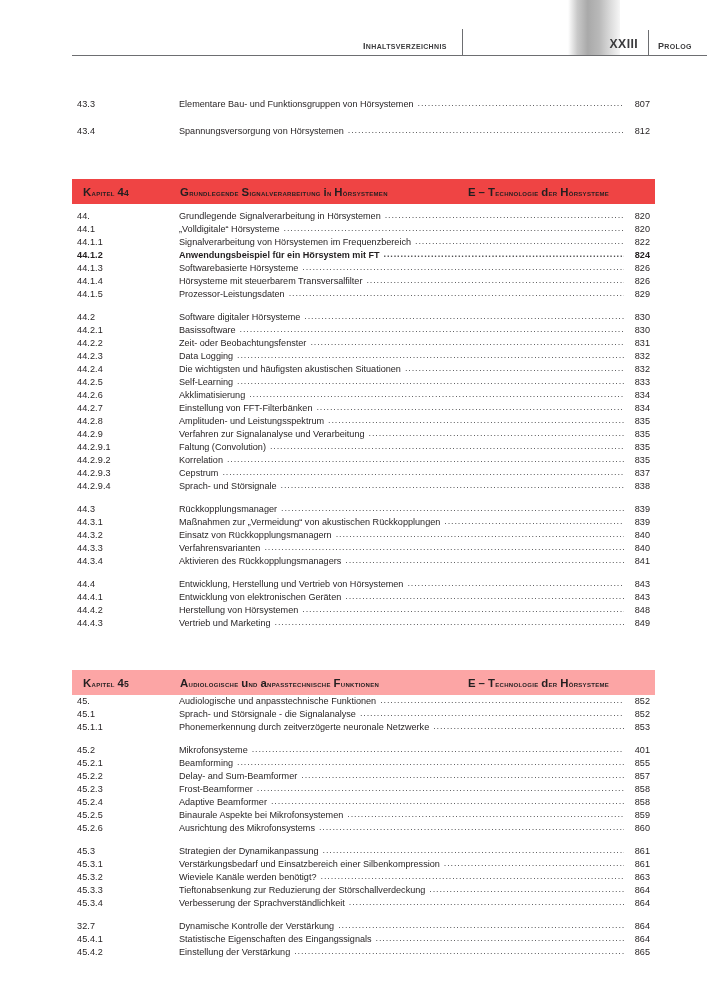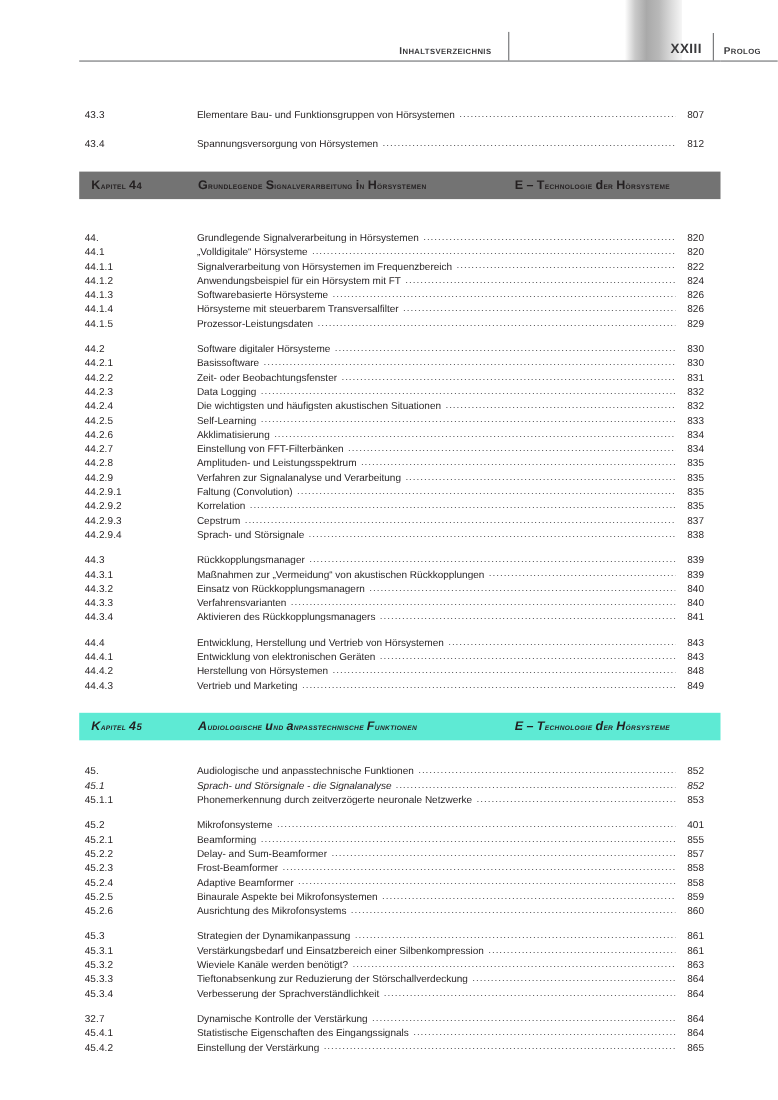--- a/index.html
+++ b/index.html
@@ -166,21 +166,21 @@
   .row-num {
     position: absolute;
     left: 5px;
     top: 0;
     font-size: 9.1px;
     letter-spacing: 0.1px;
   }
   .row-mid {
     position: absolute;
     left: 107px;
-    right: 15px;
+    right: 5px;
     top: 0;
     display: flex;
     align-items: flex-start;
     overflow: hidden;
   }
   .row-title {
     flex: 0 0 auto;
     padding-right: 4px;
   }
   .row-dots {
@@ -224,21 +224,21 @@
       </span>
     </div>
     <div class="toc-row" style="top: 126px;">
       <span class="row-num">43.4</span>
       <span class="row-mid">
         <span class="row-title">Spannungsversorgung von Hörsystemen</span>
         <span class="row-dots">............................................................................................................................................................................................................................</span>
         <span class="row-page">812</span>
       </span>
     </div>
-    <div class="chapter-band" style="top: 156px; background: #737373;">
+    <div class="chapter-band" style="top: 179px; background: #ef4444;">
       <div class="band-kapitel"><span class="cap">K</span><span class="sc-word">apitel</span> <span class="cap">4</span><span class="sc-word">4</span></div>
       <div class="band-title"><span class="cap">G</span><span class="sc-word">rundlegende</span> <span class="cap">S</span><span class="sc-word">ignalverarbeitung</span> <span class="cap">i</span><span class="sc-word">n</span> <span class="cap">H</span><span class="sc-word">örsystemen</span></div>
       <div class="band-part"><span class="cap">E</span> <span class="cap">–</span> <span class="cap">T</span><span class="sc-word">echnologie</span> <span class="cap">d</span><span class="sc-word">er</span> <span class="cap">H</span><span class="sc-word">örsysteme</span></div>
     </div>
     <div class="toc-row" style="top: 211px;">
       <span class="row-num">44.</span>
       <span class="row-mid">
         <span class="row-title">Grundlegende Signalverarbeitung in Hörsystemen</span>
         <span class="row-dots">............................................................................................................................................................................................................................</span>
         <span class="row-page">820</span>
@@ -253,21 +253,21 @@
       </span>
     </div>
     <div class="toc-row" style="top: 237px;">
       <span class="row-num">44.1.1</span>
       <span class="row-mid">
         <span class="row-title">Signalverarbeitung von Hörsystemen im Frequenzbereich</span>
         <span class="row-dots">............................................................................................................................................................................................................................</span>
         <span class="row-page">822</span>
       </span>
     </div>
-    <div class="toc-row" style="top: 250px;">
+    <div class="toc-row" style="top: 250px; font-weight: bold;">
       <span class="row-num">44.1.2</span>
       <span class="row-mid">
         <span class="row-title">Anwendungsbeispiel für ein Hörsystem mit FT</span>
         <span class="row-dots">............................................................................................................................................................................................................................</span>
         <span class="row-page">824</span>
       </span>
     </div>
     <div class="toc-row" style="top: 263px;">
       <span class="row-num">44.1.3</span>
       <span class="row-mid">
@@ -469,34 +469,34 @@
       </span>
     </div>
     <div class="toc-row" style="top: 618px;">
       <span class="row-num">44.4.3</span>
       <span class="row-mid">
         <span class="row-title">Vertrieb und Marketing</span>
         <span class="row-dots">............................................................................................................................................................................................................................</span>
         <span class="row-page">849</span>
       </span>
     </div>
-    <div class="chapter-band" style="top: 648px; background: #5eead4; font-style: italic;">
+    <div class="chapter-band" style="top: 670px; background: #fca5a5;">
       <div class="band-kapitel"><span class="cap">K</span><span class="sc-word">apitel</span> <span class="cap">4</span><span class="sc-word">5</span></div>
       <div class="band-title"><span class="cap">A</span><span class="sc-word">udiologische</span> <span class="cap">u</span><span class="sc-word">nd</span> <span class="cap">a</span><span class="sc-word">npasstechnische</span> <span class="cap">F</span><span class="sc-word">unktionen</span></div>
       <div class="band-part"><span class="cap">E</span> <span class="cap">–</span> <span class="cap">T</span><span class="sc-word">echnologie</span> <span class="cap">d</span><span class="sc-word">er</span> <span class="cap">H</span><span class="sc-word">örsysteme</span></div>
     </div>
     <div class="toc-row" style="top: 696px;">
       <span class="row-num">45.</span>
       <span class="row-mid">
         <span class="row-title">Audiologische und anpasstechnische Funktionen</span>
         <span class="row-dots">............................................................................................................................................................................................................................</span>
         <span class="row-page">852</span>
       </span>
     </div>
-    <div class="toc-row" style="top: 709px; font-style: italic;">
+    <div class="toc-row" style="top: 709px;">
       <span class="row-num">45.1</span>
       <span class="row-mid">
         <span class="row-title">Sprach- und Störsignale - die Signalanalyse</span>
         <span class="row-dots">............................................................................................................................................................................................................................</span>
         <span class="row-page">852</span>
       </span>
     </div>
     <div class="toc-row" style="top: 722px;">
       <span class="row-num">45.1.1</span>
       <span class="row-mid">

